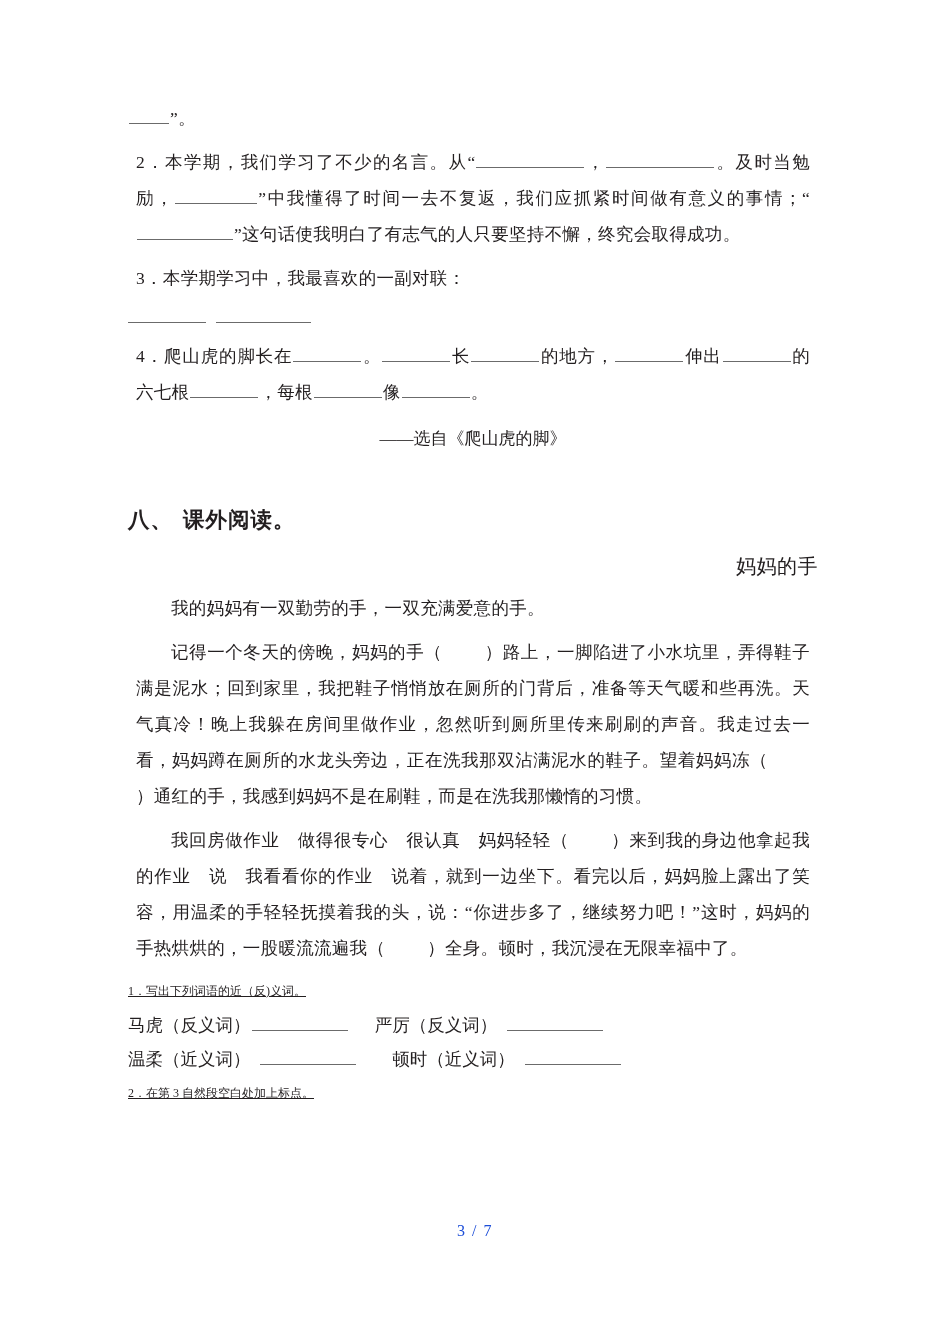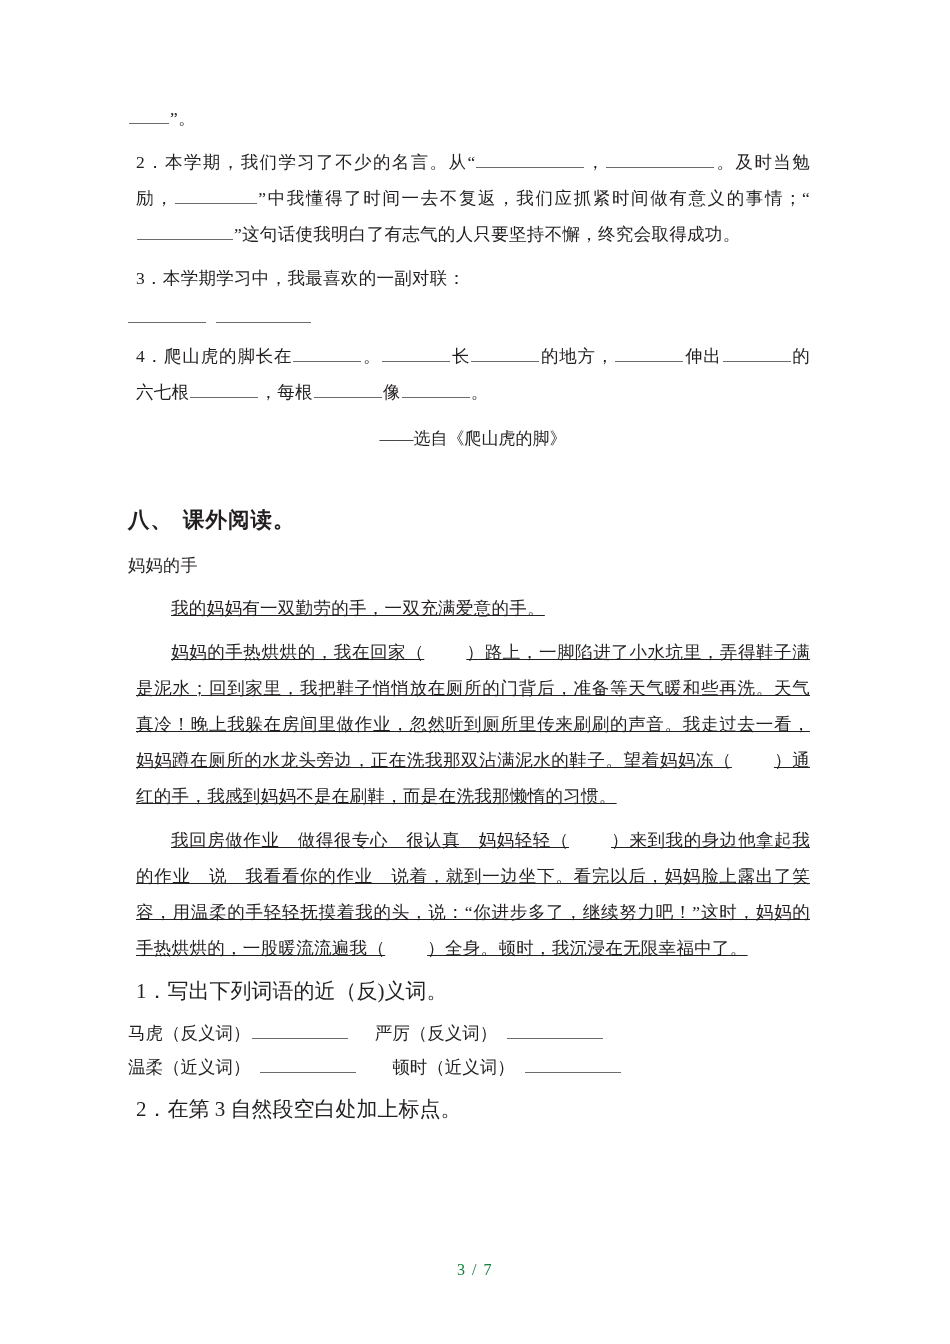--- a/index.html
+++ b/index.html
@@ -45,21 +45,20 @@
     font-size: 17.5px;
     line-height: 36px;
     letter-spacing: 0.3px;
     text-align: justify;
     text-justify: inter-character;
     word-break: break-all;
     margin: 8px;
   }
   .indent {
     text-indent: 35px;
-    text-decoration: underline;
   }
   
   .blank {
     display: inline-block;
     border-bottom: 1px solid #6b6b6b;
     vertical-align: baseline;
     height: 1em;
     margin: 0 1px;
   }
   .b-xs  { width: 40px; }
@@ -90,53 +89,53 @@
     font-size: 21.5px;
     line-height: 40px;
     font-weight: 700;
     letter-spacing: 1px;
     margin: 44px 0 10px 0;
   }
   .section-heading .num { margin-right: 10px; }
 
   
   .passage-title {
-    text-align: left;
-    font-size: 17px;
+    text-align: right;
+    font-size: 20px;
     line-height: 32px;
     margin: 4px 0 0 0;
     letter-spacing: 0.5px;
   }
   .source-line {
     font-size: 17px;
     line-height: 34px;
     margin-top: 12px;
     text-align: center;
   }
   .sub-q {
-    font-size: 21px;
+    font-size: 12px;
     line-height: 34px;
-    margin: 8px;
+    margin: 0;
+    text-decoration: underline;
   }
   .syn-row {
     font-size: 17.5px;
     line-height: 34px;
     white-space: pre;
   }
   
   .footer {
     position: absolute;
     left: 0;
     top: 1222px;
     width: 950px;
     text-align: center;
     font-size: 16px;
     letter-spacing: 1.5px;
-    color: #15803d;
-    margin-top: 39px;
+    color: #1d4ed8;
   }
 </style>
 </head>
 <body>
 
 <div class="page">
   <div class="content">
 
     <div class="line"><span class="blank b-xs"></span><span>”。</span></div>
 
@@ -147,21 +146,21 @@
 
     <div class="para"><span>4．</span><span>爬山虎的脚长在</span><span class="blank b-md"></span><span>。</span><span class="blank b-md"></span><span>长</span><span class="blank b-md"></span><span>的地方，</span><span class="blank b-md"></span><span>伸出</span><span class="blank b-md"></span><span>的六七根</span><span class="blank b-md"></span><span>，每根</span><span class="blank b-md"></span><span>像</span><span class="blank b-md"></span><span>。</span></div>
     <div class="source-line">——选自《爬山虎的脚》</div>
 
     <div class="section-heading"><span class="num">八、</span><span>课外阅读。</span></div>
 
     <div class="passage-title">妈妈的手</div>
 
     <p class="para indent">我的妈妈有一双勤劳的手，一双充满爱意的手。</p>
 
-    <p class="para indent"><span>妈妈的手热烘烘的，我在回家（</span><span class="paren-blank"></span><span>）路上，一脚陷进了小水坑里，弄得鞋子满是泥水；回到家里，我把鞋子悄悄放在厕所的门背后，准备等天气暖和些再洗。天气真冷！晚上我躲在房间里做作业，忽然听到厕所里传来刷刷的声音。我走过去一看，妈妈蹲在厕所的水龙头旁边，正在洗我那双沾满泥水的鞋子。望着妈妈冻（</span><span class="paren-blank"></span><span>）通红的手，我感到妈妈不是在刷鞋，而是在洗我那懒惰的习惯。</span></p>
+    <p class="para indent"><span>记得一个冬天的傍晚，妈妈的手（</span><span class="paren-blank"></span><span>）路上，一脚陷进了小水坑里，弄得鞋子满是泥水；回到家里，我把鞋子悄悄放在厕所的门背后，准备等天气暖和些再洗。天气真冷！晚上我躲在房间里做作业，忽然听到厕所里传来刷刷的声音。我走过去一看，妈妈蹲在厕所的水龙头旁边，正在洗我那双沾满泥水的鞋子。望着妈妈冻（</span><span class="paren-blank"></span><span>）通红的手，我感到妈妈不是在刷鞋，而是在洗我那懒惰的习惯。</span></p>
 
     <p class="para indent"><span>我回房做作业　做得很专心　很认真　妈妈轻轻（</span><span class="paren-blank"></span><span>）来到我的身边他拿起我的作业　说　我看看你的作业　说着，就到一边坐下。看完以后，妈妈脸上露出了笑容，用温柔的手轻轻抚摸着我的头，说：“你进步多了，继续努力吧！”这时，妈妈的手热烘烘的，一股暖流流遍我（</span><span class="paren-blank"></span><span>）全身。顿时，我沉浸在无限幸福中了。</span></p>
 
 
     <div class="sub-q"><span>1．</span><span>写出下列词语的近（反)义词。</span></div>
 
     <div class="syn-row"><span>马虎（反义词）</span><span class="blank b-xl"></span>      <span>严厉（反义词）</span>  <span class="blank b-xl"></span></div>
 
     <div class="syn-row"><span>温柔（近义词）</span>  <span class="blank b-xl"></span>        <span>顿时（近义词）</span>  <span class="blank b-xl"></span></div>
 

